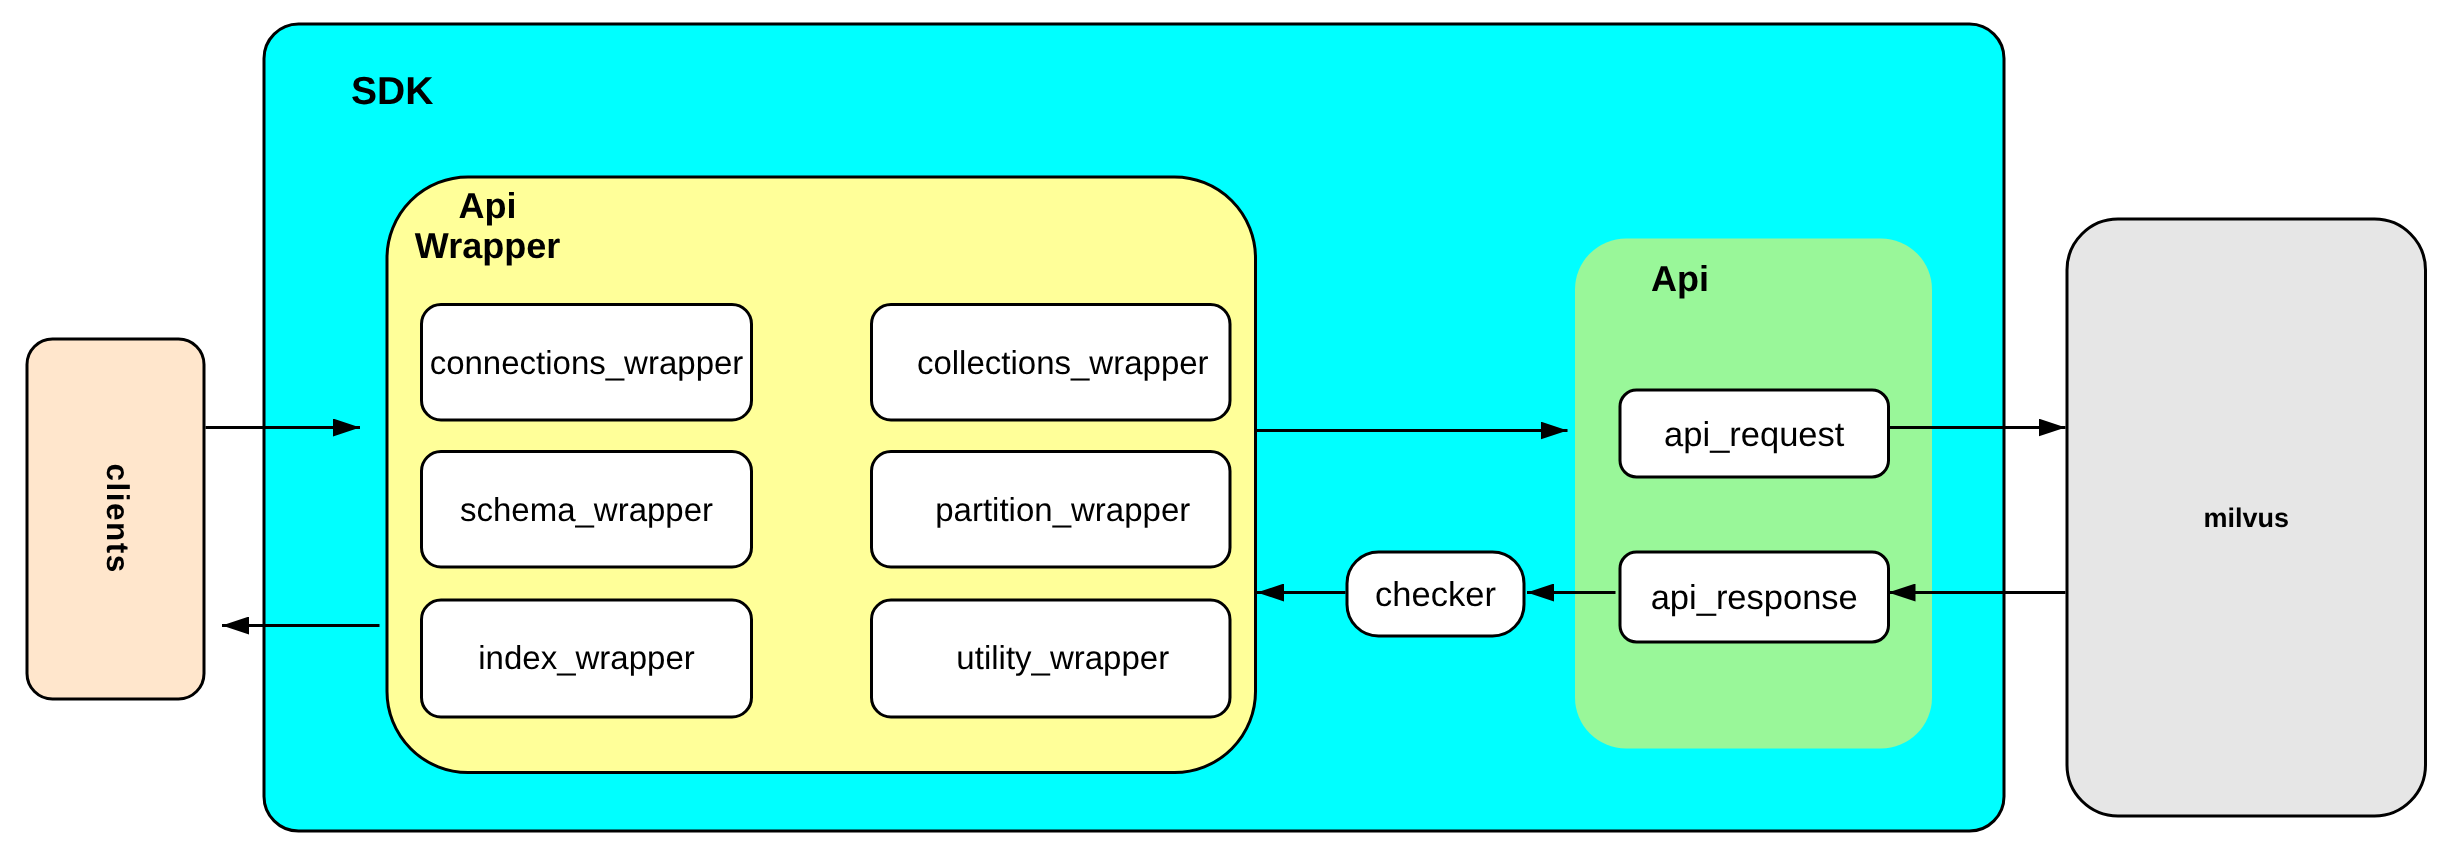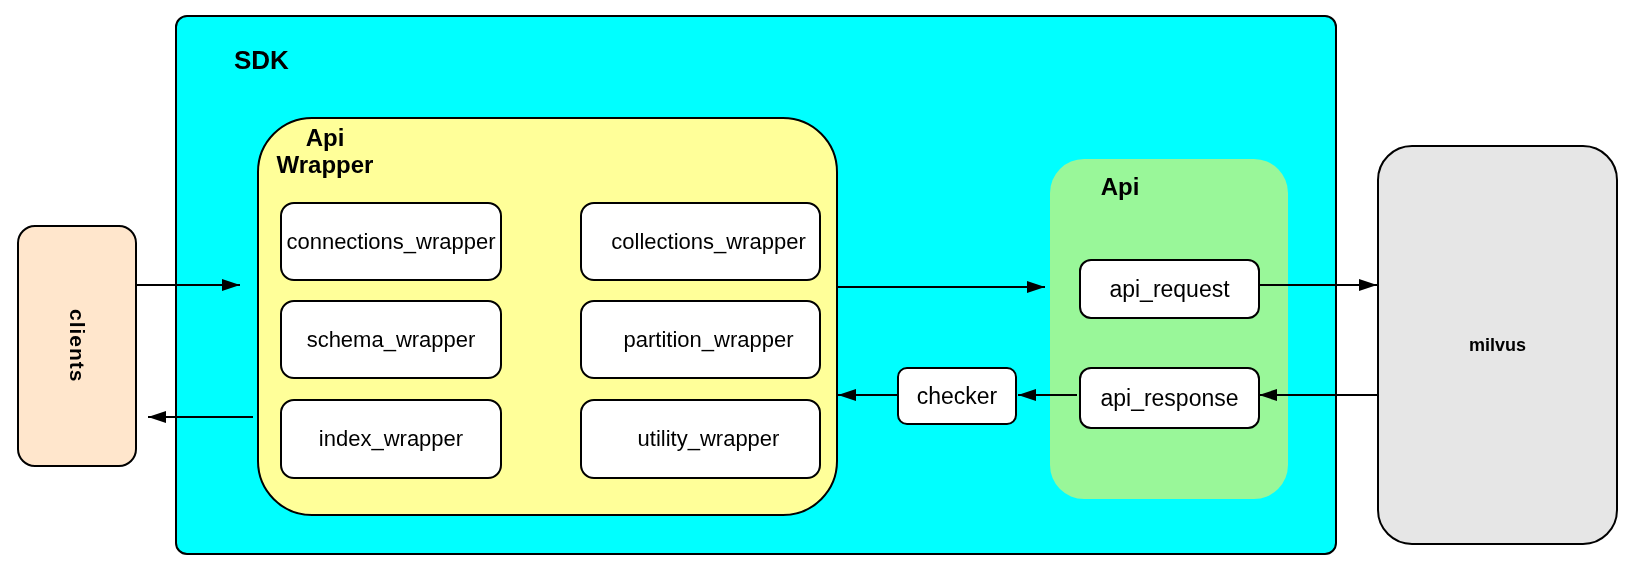--- a/index.html
+++ b/index.html
@@ -17,21 +17,21 @@
     background:var(--peach); border-radius:18px;
   }
   #clients .vlabel {
     writing-mode: vertical-rl; text-orientation: mixed;
     font-weight:bold; font-size:21px; letter-spacing:1px;
   }
 
   
   #sdk {
     left:175px; top:15px; width:1162px; height:540px;
-    background:var(--cyan); border-radius:12px;
+    background:var(--cyan); border-radius:24px;
   }
   #sdk-label {
     position:absolute; left:57px; top:28px;
     font-weight:bold; font-size:26px;
   }
 
   
   #api-wrapper {
     position:absolute; left:80px; top:100px; width:581px; height:399px;
     background:var(--yellow); border-radius:55px; border:2px solid #000;
@@ -47,21 +47,21 @@
   }
   .mcol1 { left:21px;  width:222px; }
   .mcol2 { left:321px; width:241px;padding-left:16px; }
   .mrow1 { top:83px;  height:79px; }
   .mrow2 { top:181px; height:79px;text-align:right; }
   .mrow3 { top:280px; height:80px; }
 
   
   #checker {
     left:897px; top:367px; width:120px; height:58px;
-    background:#fff; border-radius:10px; font-size:23px;
+    background:#fff; border-radius:22px; font-size:23px;
   }
 
   
   #api-gateway {
     position:absolute; left:873px; top:142px; width:238px; height:340px;
     background:var(--green); border-radius:34px; box-sizing:border-box;
   }
   #api-gateway-label {
     position:absolute; left:0px; top:14px; width:140px;
     text-align:center; font-weight:bold; font-size:24px; line-height:27px;

